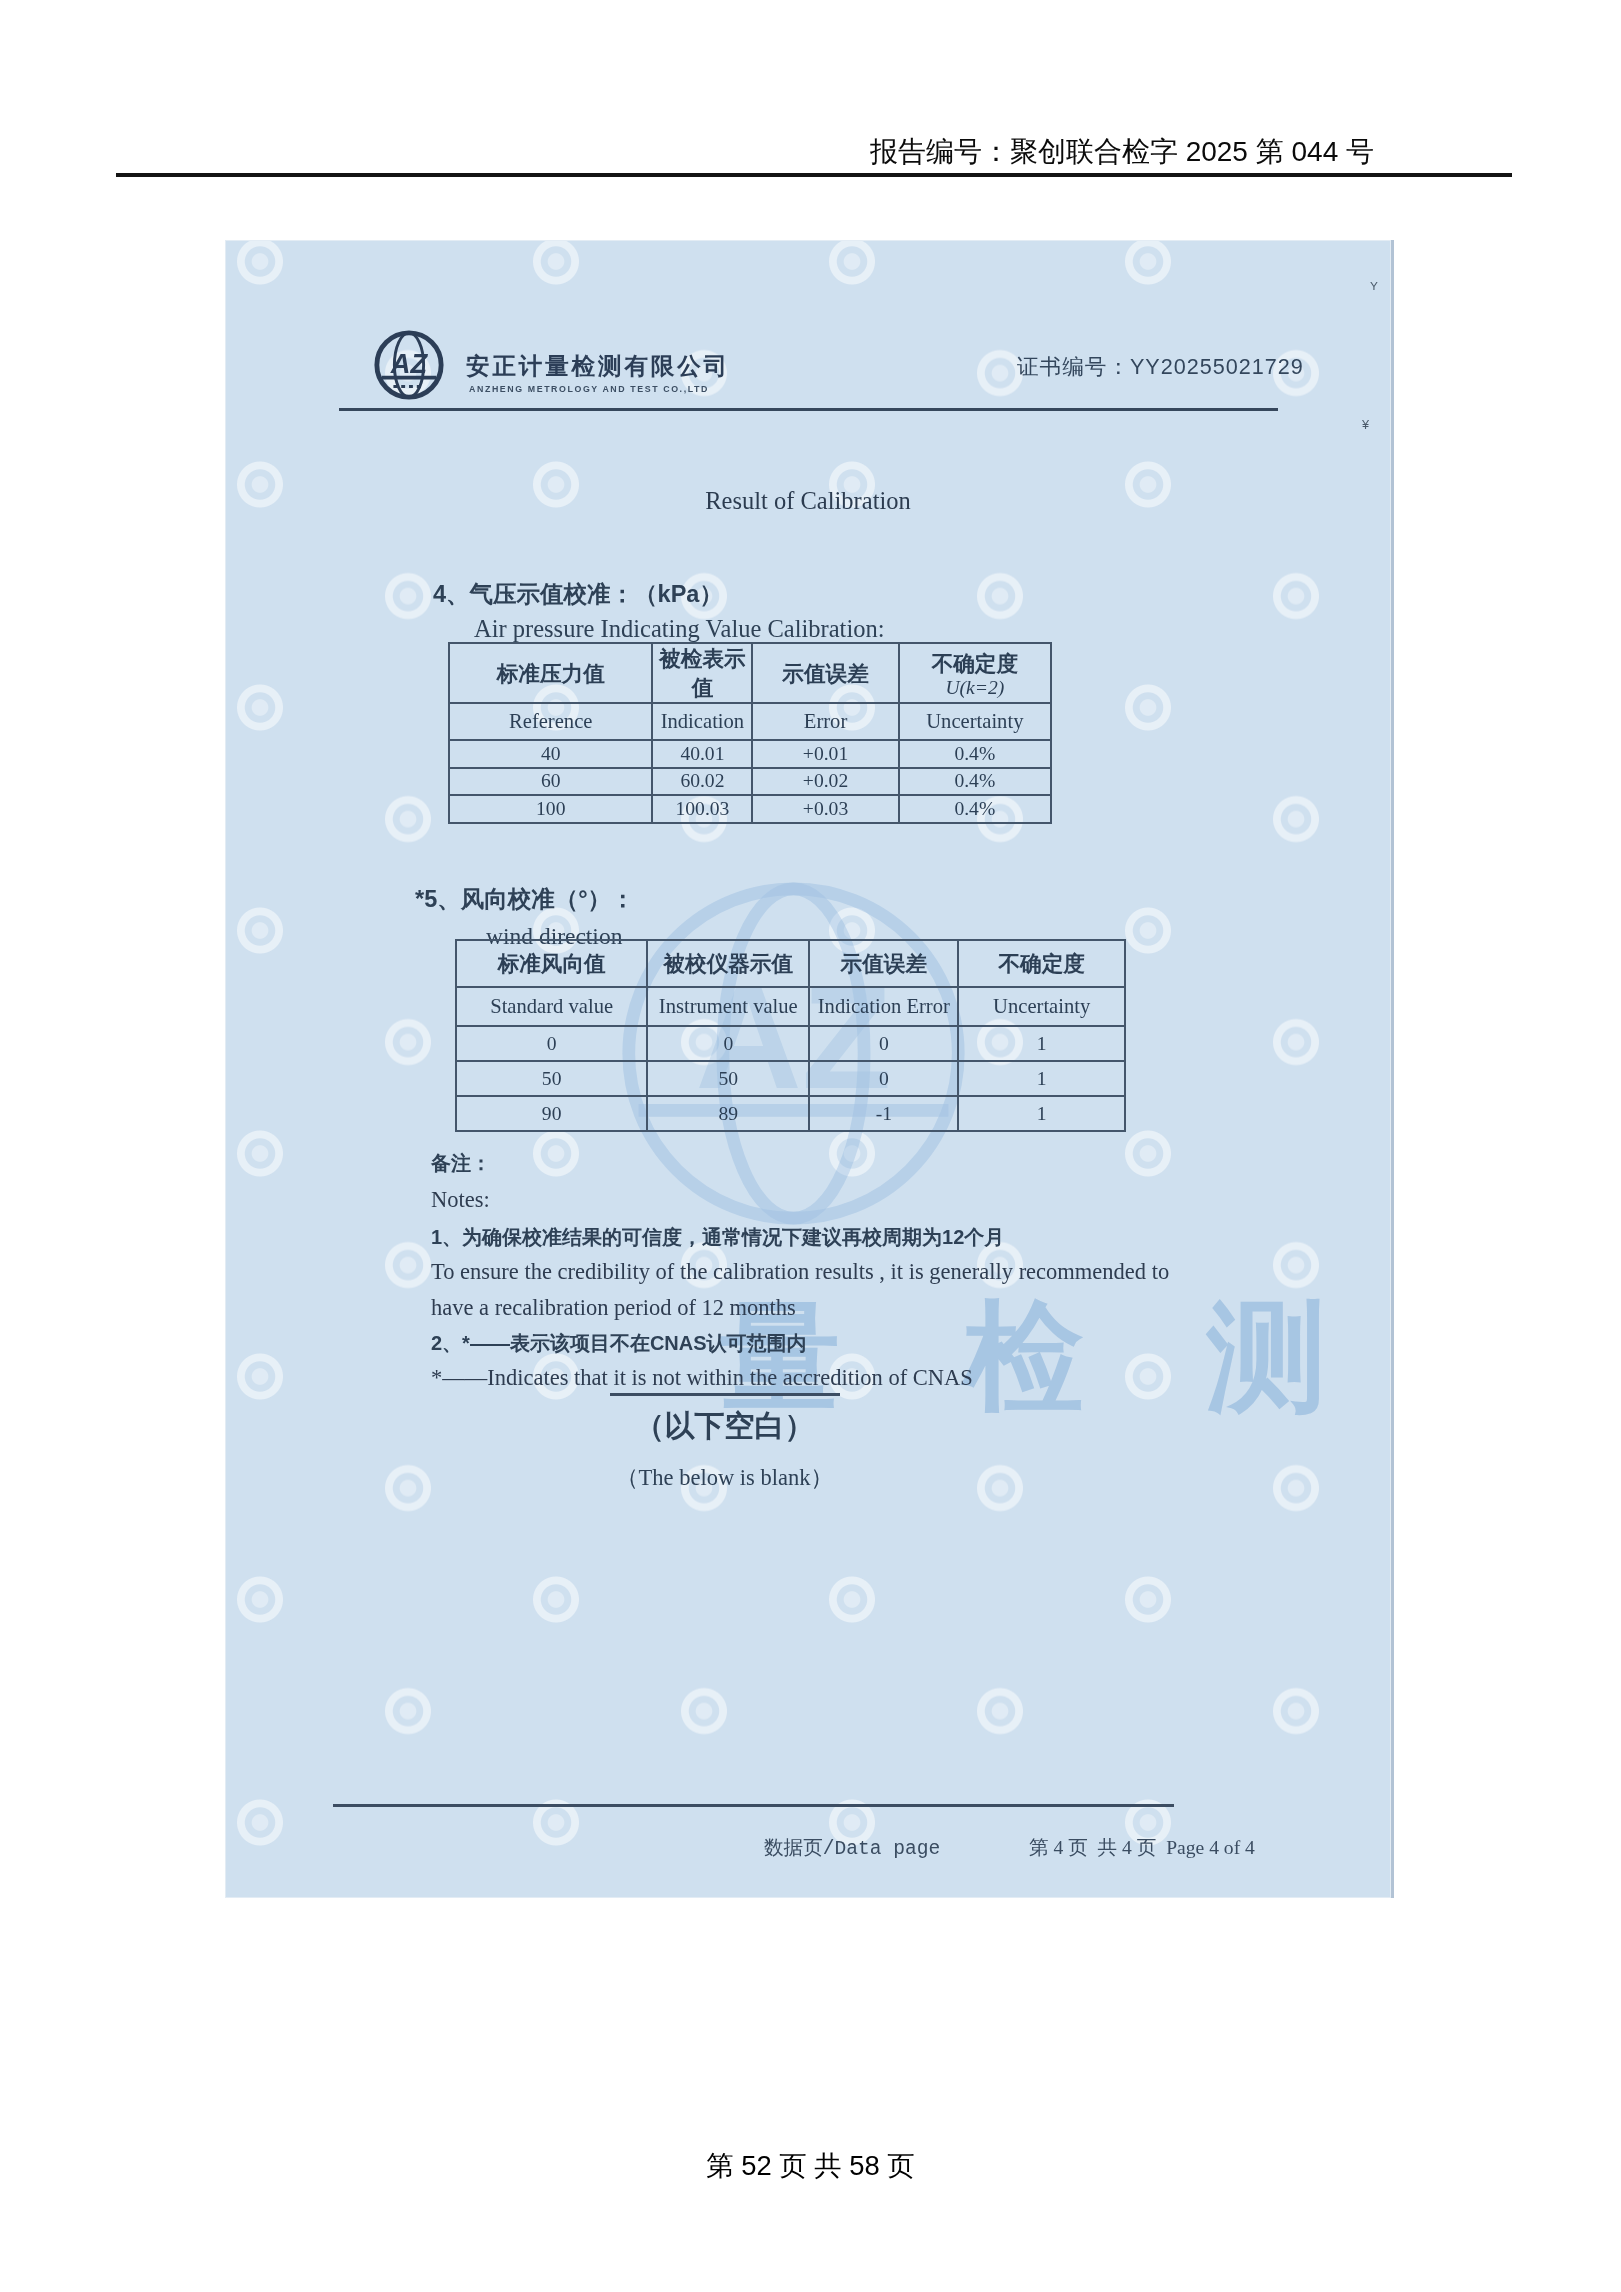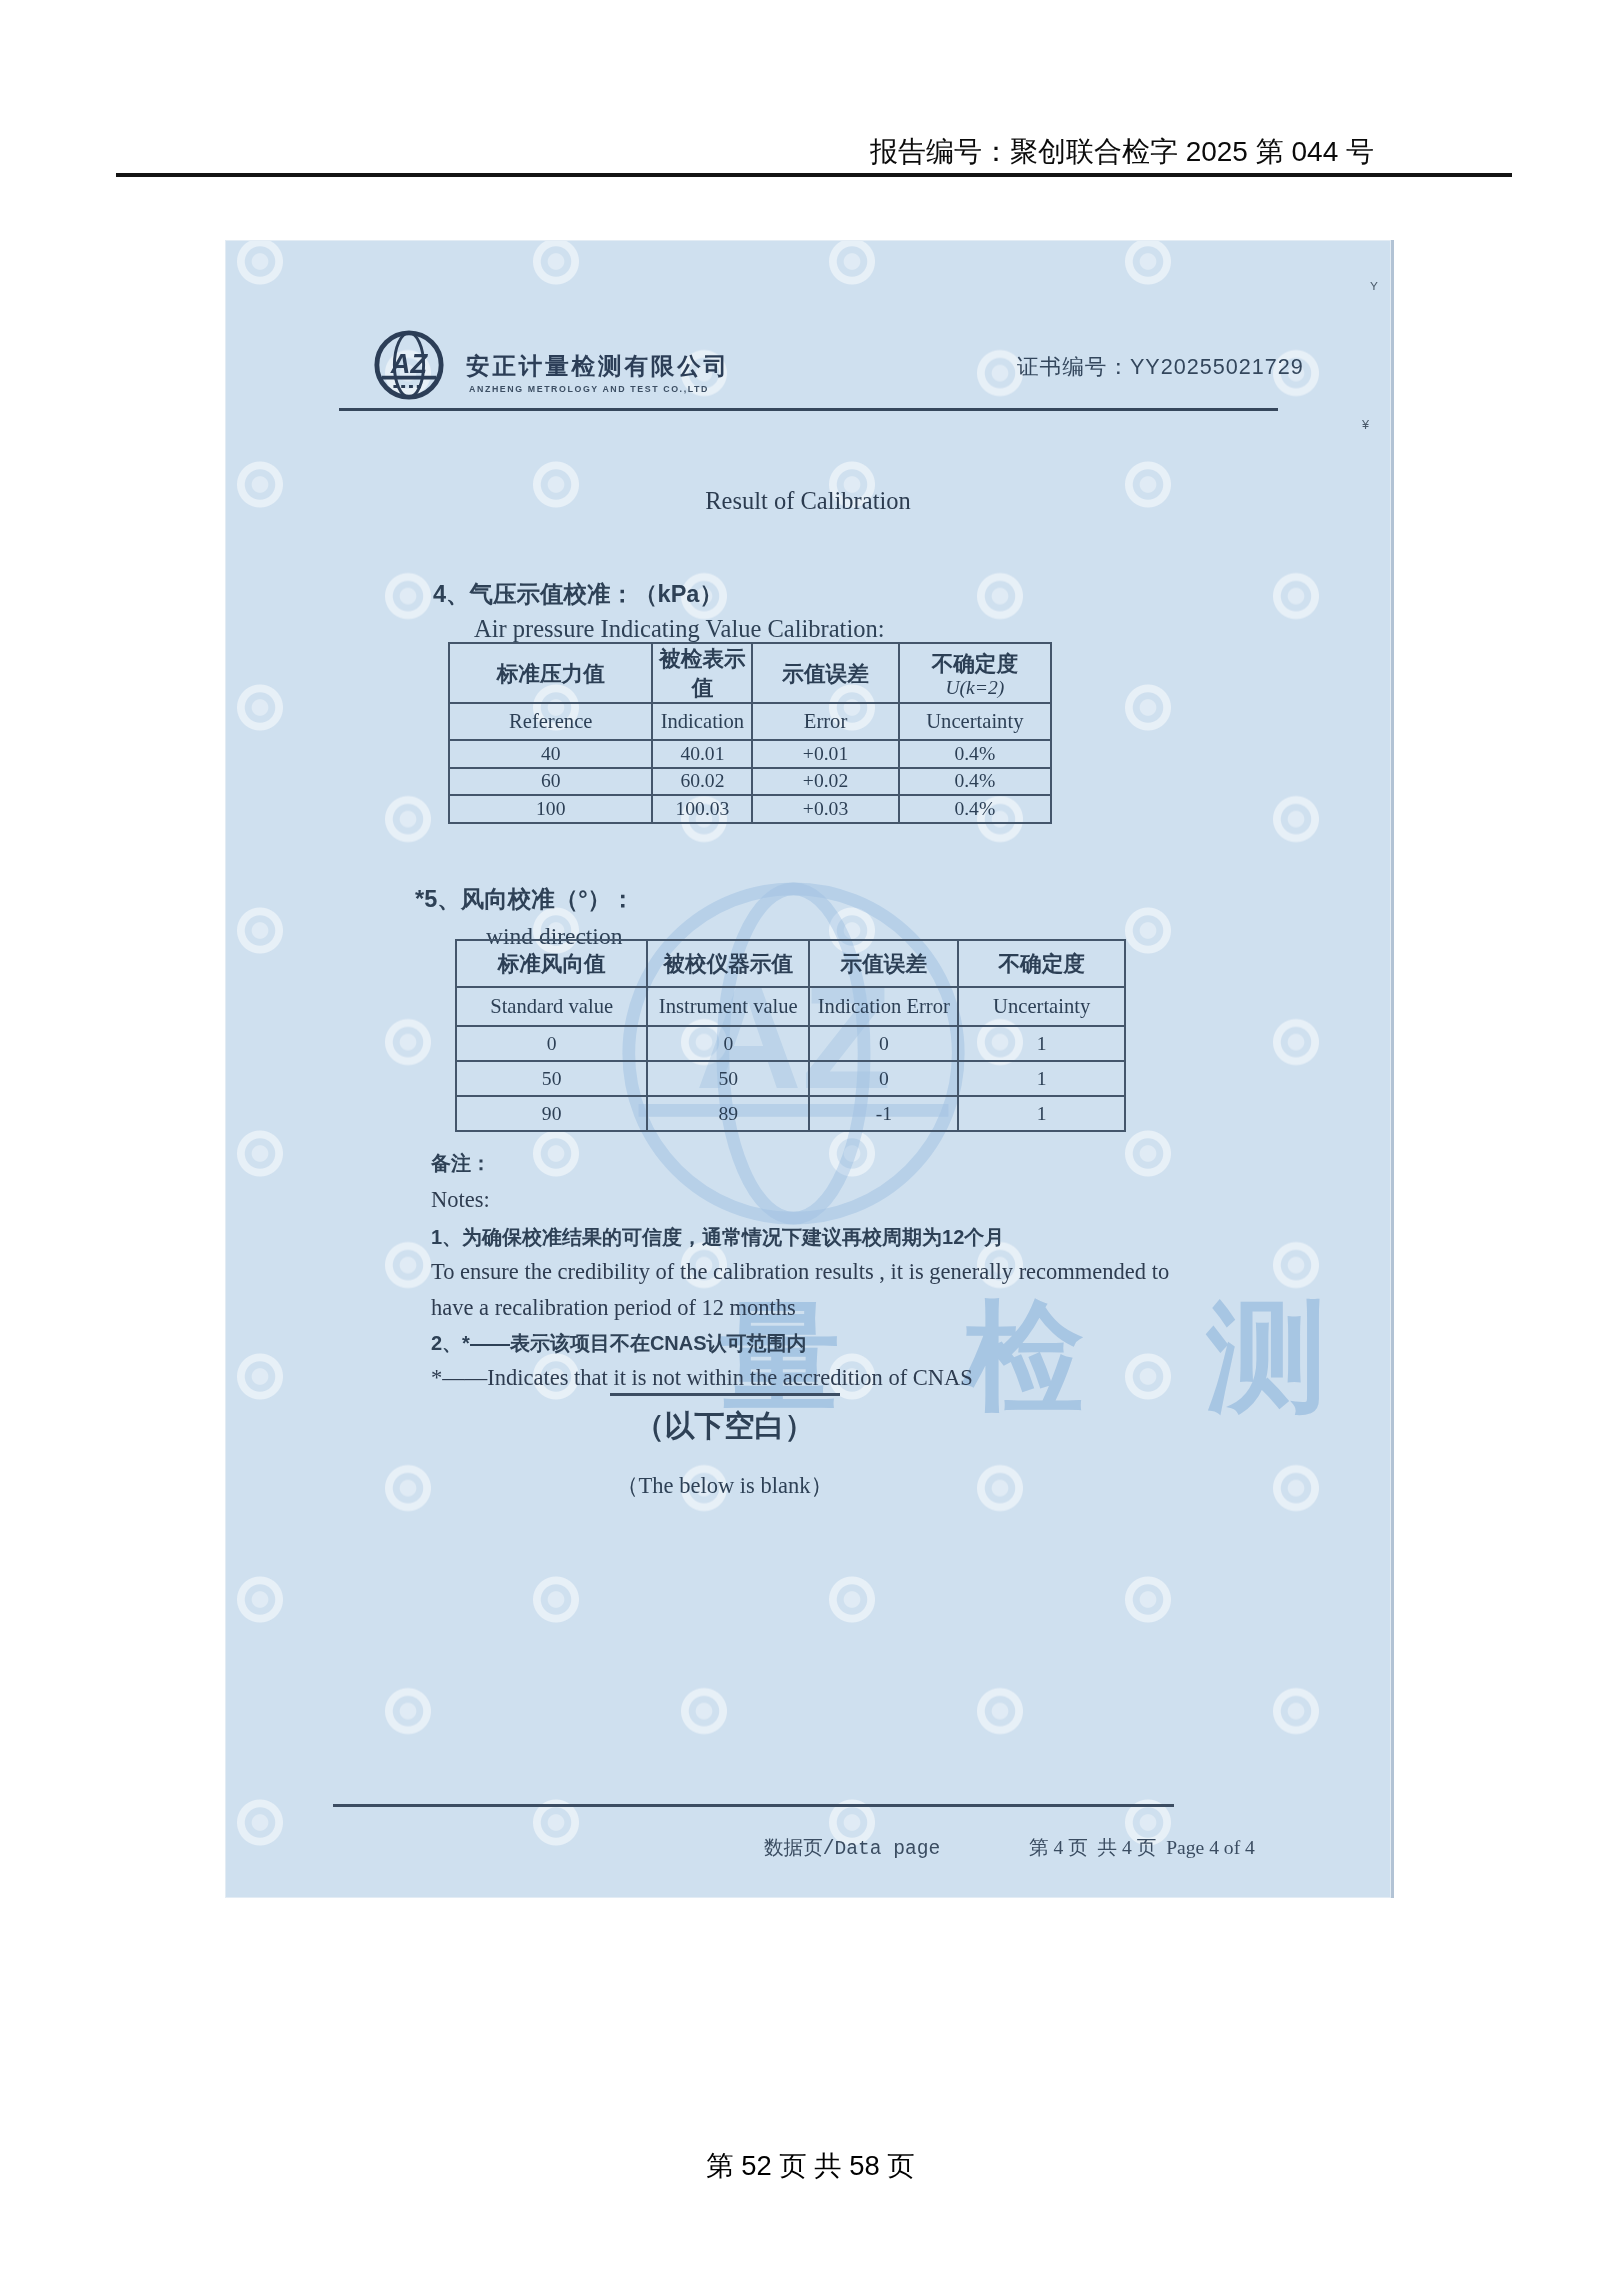--- a/index.html
+++ b/index.html
@@ -70,21 +70,21 @@
   .t2 tr.hcn td{height:45px;} .t2 tr.hen td{height:37px;text-align:center;} .t2 tr.dr td{height:33px;}
   .hsub{font-family:"Liberation Serif",serif;font-style:italic;font-weight:400;
         font-size:19.6px;line-height:19.6px;}
 
   .note{position:absolute;left:206px;white-space:nowrap;}
   .ncn{font-size:20px;font-weight:600;color:#2e4156;}
   .nen{font-family:"Liberation Serif",serif;font-size:22.5px;color:#2e3c50;}
   .blank-box{position:absolute;left:279px;top:1153px;width:441px;text-align:center;}
   .blank-rule{width:230px;height:2.9px;background:#3c4d62;margin:0 auto 9.8px auto;}
   .blank-cn{font-size:30px;font-weight:600;color:#2e4156;}
-  .blank-en{font-family:"Liberation Serif",serif;font-size:22.5px;margin-top:23px;}
+  .blank-en{font-family:"Liberation Serif",serif;font-size:22.5px;margin-top:15px;}
 
   .scan-foot-rule{position:absolute;left:108px;top:1564px;width:841px;height:2.9px;background:#3c4d62;}
   .scan-foot-left{position:absolute;left:539px;top:1594px;font-size:19.6px;color:#3a4c61;
                   font-family:"Liberation Mono",monospace;}
   .scan-foot-right{position:absolute;left:804px;top:1594px;font-size:19.6px;color:#3a4c61;
                    font-family:"Liberation Serif",serif;white-space:pre;}
 
   .page-foot{position:absolute;left:0;right:0;top:2148px;text-align:center;font-size:27.4px;color:#000;}
 </style>
 </head>

